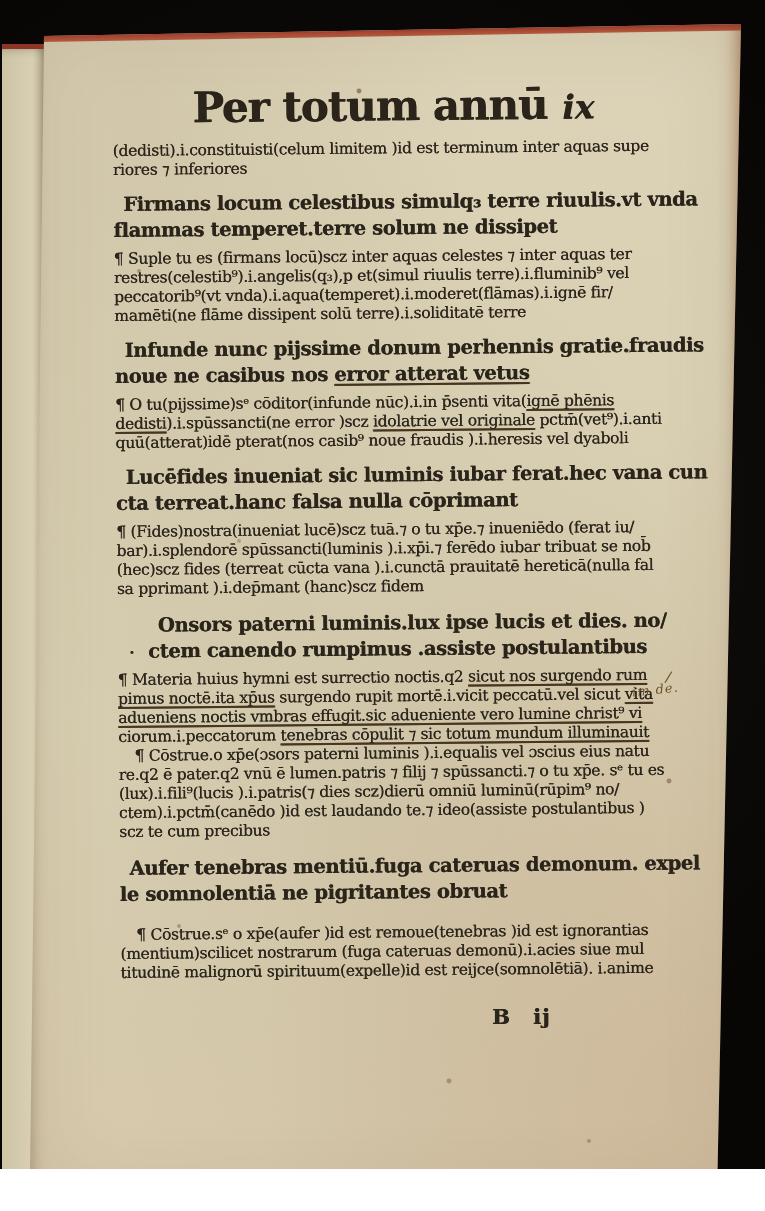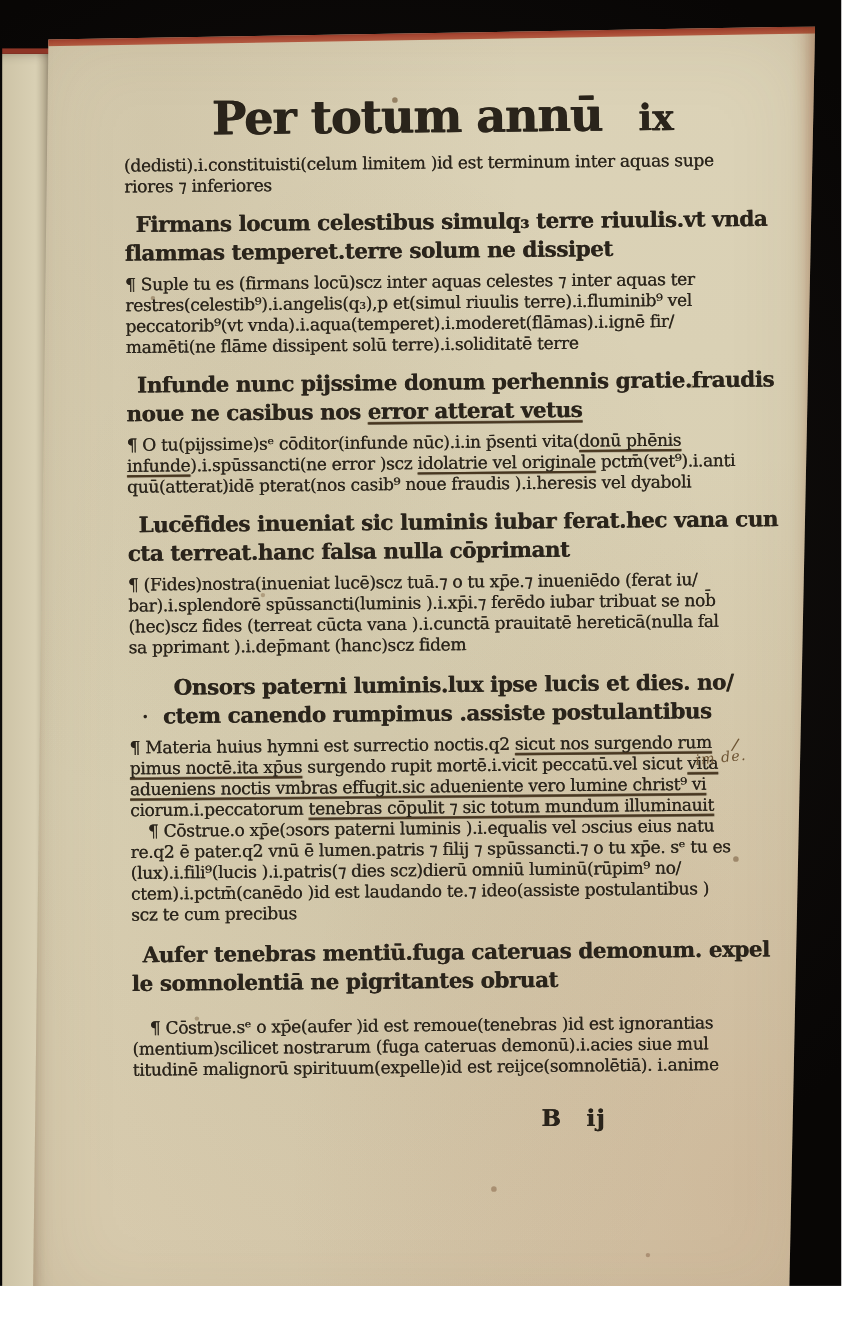--- a/index.html
+++ b/index.html
@@ -53,22 +53,22 @@
 
   .text-column{
     position:absolute;left:84px;top:62px;width:560px;
     transform:rotate(-0.55deg);transform-origin:top left;
   }
   .page-header{display:flex;align-items:baseline;margin-top:2px;height:52px;}
   .running-title{
     font-size:42px;font-weight:bold;letter-spacing:-1px;margin-left:80px;
     white-space:nowrap;text-shadow:0.6px 0 0 currentColor;
   }
-  .folio{font-size:33px;font-weight:bold;margin-left:auto;margin-right:60px;
-    text-shadow:0.5px 0 0 currentColor;}
+  .folio{font-size:33px;font-weight:bold;margin-left:auto;margin-right:78px;
+    text-shadow:0.5px 0 0 currentColor;font-style:italic;}
 
   .block{margin-top:6px;}
   .line{white-space:nowrap;}
   .gloss{font-size:15.5px;line-height:19px;letter-spacing:-0.3px;}
   .gloss .line{text-shadow:0.3px 0 0 rgba(42,36,27,0.85);}
   .verse{font-size:19.5px;line-height:26px;font-weight:bold;letter-spacing:-0.4px;margin-top:12px;}
   .verse .line{text-shadow:0.4px 0 0 rgba(42,36,27,0.9);}
   .verse .line:first-child{padding-left:10px;}
   .center{text-align:center;margin-top:14px;}
   .center .line:first-child{padding-left:30px;}
@@ -123,22 +123,22 @@
           <div class="line"><span>¶ Suple tu es (firmans locū)scz inter aquas celestes ⁊ inter aquas ter</span></div>
           <div class="line"><span>restres(celestib⁹).i.angelis(q₃),p et(simul riuulis terre).i.fluminib⁹ vel</span></div>
           <div class="line"><span>peccatorib⁹(vt vnda).i.aqua(temperet).i.moderet(flāmas).i.ignē fir/</span></div>
           <div class="line"><span>mamēti(ne flāme dissipent solū terre).i.soliditatē terre</span></div>
         </div>
         <div class="block verse">
           <div class="line"><span>Infunde nunc pijssime donum perhennis gratie.fraudis</span></div>
           <div class="line"><span>noue ne casibus nos </span><span class="u">error atterat vetus</span></div>
         </div>
         <div class="block gloss">
-          <div class="line"><span>¶ O tu(pijssime)sᵉ cōditor(infunde nūc).i.in p̄senti vita(</span><span class="u">donū phēnis</span></div>
-          <div class="line"><span class="u">infunde</span><span>).i.spūssancti(ne error )scz </span><span class="u">idolatrie vel originale</span><span> pctm̄(vet⁹).i.anti</span></div>
+          <div class="line"><span>¶ O tu(pijssime)sᵉ cōditor(infunde nūc).i.in p̄senti vita(</span><span class="u">ignē phēnis</span></div>
+          <div class="line"><span class="u">dedisti</span><span>).i.spūssancti(ne error )scz </span><span class="u">idolatrie vel originale</span><span> pctm̄(vet⁹).i.anti</span></div>
           <div class="line"><span>quū(atterat)idē pterat(nos casib⁹ noue fraudis ).i.heresis vel dyaboli</span></div>
         </div>
         <div class="block verse">
           <div class="line"><span>Lucēfides inueniat sic luminis iubar ferat.hec vana cun</span></div>
           <div class="line"><span>cta terreat.hanc falsa nulla cōprimant</span></div>
         </div>
         <div class="block gloss">
           <div class="line"><span>¶ (Fides)nostra(inueniat lucē)scz tuā.⁊ o tu xp̄e.⁊ inueniēdo (ferat iu/</span></div>
           <div class="line"><span>bar).i.splendorē spūssancti(luminis ).i.xp̄i.⁊ ferēdo iubar tribuat se nob̄</span></div>
           <div class="line"><span>(hec)scz fides (terreat cūcta vana ).i.cunctā prauitatē hereticā(nulla fal</span></div>

